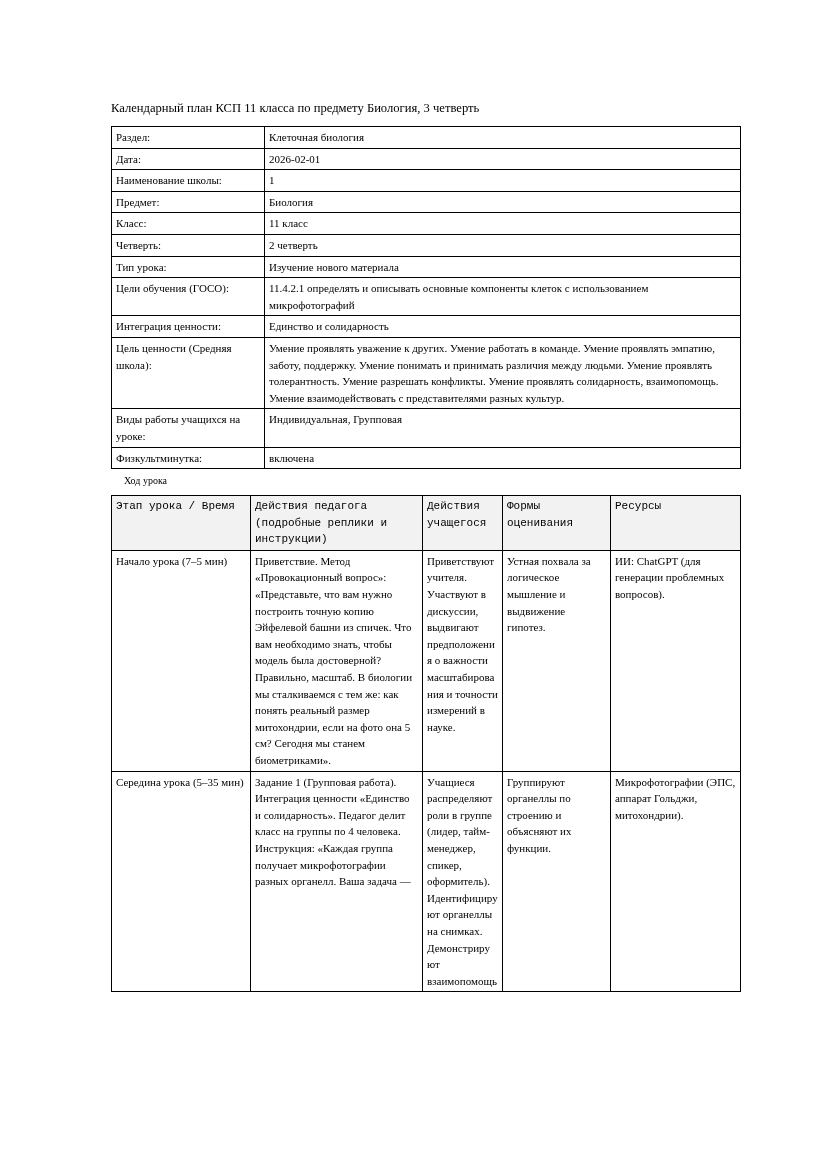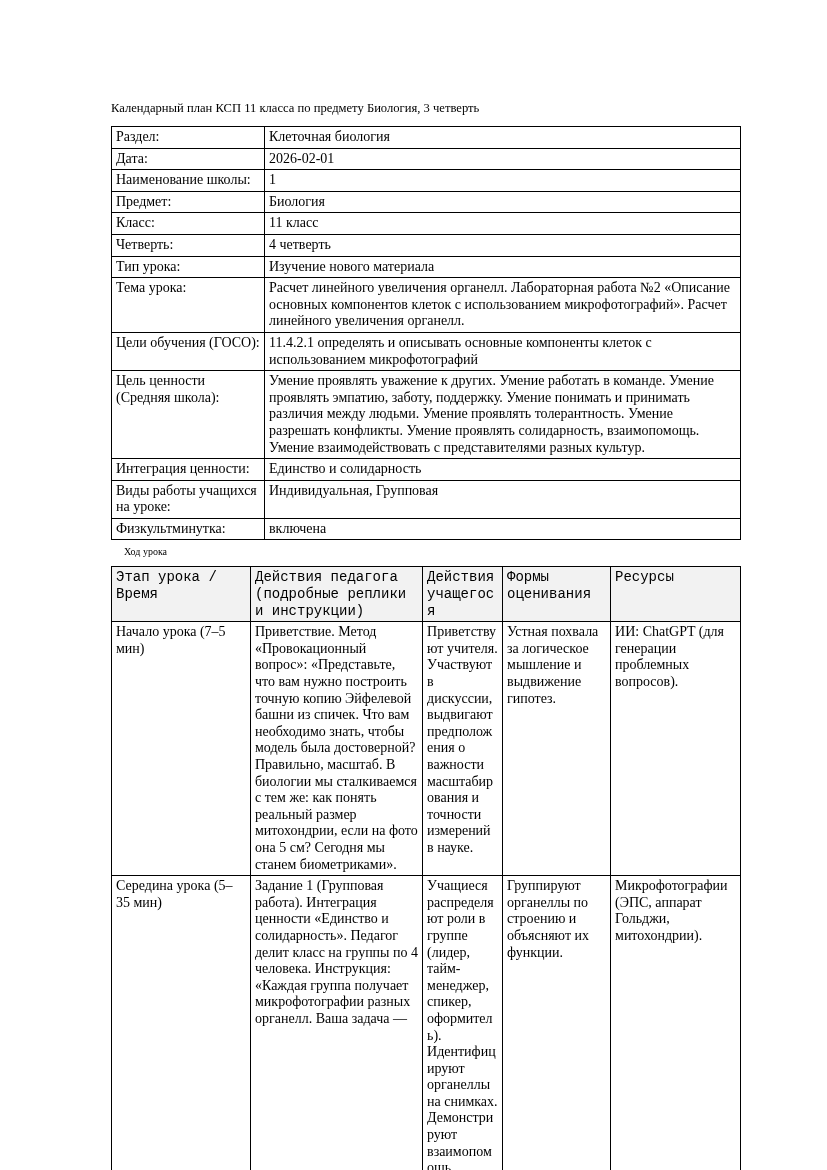--- a/index.html
+++ b/index.html
@@ -38,21 +38,21 @@
   table.kspt {
     border-collapse: collapse;
     width: 629px;
     table-layout: fixed;
     margin: 0;
   }
   table.kspt td, table.kspt th {
     border: 1px solid #000000;
     vertical-align: top;
     padding: 2px 4px 2px 4px;
-    font-size: 14px;
+    font-size: 11px;
     line-height: 16.6px;
     font-weight: normal;
     text-align: left;
     word-wrap: break-word;
     overflow-wrap: break-word;
   }
   
   table.info col.c1 { width: 153px; }
   table.info col.c2 { width: 476px; }
 
@@ -105,41 +105,37 @@
         <tr>
           <td>Предмет:</td>
           <td>Биология</td>
         </tr>
         <tr>
           <td>Класс:</td>
           <td>11 класс</td>
         </tr>
         <tr>
           <td>Четверть:</td>
-          <td>4 четверть</td>
+          <td>2 четверть</td>
         </tr>
         <tr>
           <td>Тип урока:</td>
           <td>Изучение нового материала</td>
         </tr>
         <tr>
-          <td>Тема урока:</td>
-          <td>Расчет линейного увеличения органелл. Лабораторная работа №2 «Описание основных компонентов клеток с использованием микрофотографий». Расчет линейного увеличения органелл.</td>
-        </tr>
-        <tr>
           <td>Цели обучения (ГОСО):</td>
           <td>11.4.2.1 определять и описывать основные компоненты клеток с использованием микрофотографий</td>
         </tr>
         <tr>
+          <td>Интеграция ценности:</td>
+          <td>Единство и солидарность</td>
+        </tr>
+        <tr>
           <td>Цель ценности (Средняя школа):</td>
           <td>Умение проявлять уважение к других. Умение работать в команде. Умение проявлять эмпатию, заботу, поддержку. Умение понимать и принимать различия между людьми. Умение проявлять толерантность. Умение разрешать конфликты. Умение проявлять солидарность, взаимопомощь. Умение взаимодействовать с представителями разных культур.</td>
-        </tr>
-        <tr>
-          <td>Интеграция ценности:</td>
-          <td>Единство и солидарность</td>
         </tr>
         <tr>
           <td>Виды работы учащихся на уроке:</td>
           <td>Индивидуальная, Групповая</td>
         </tr>
         <tr>
           <td>Физкультминутка:</td>
           <td>включена</td>
         </tr>
       </tbody>

